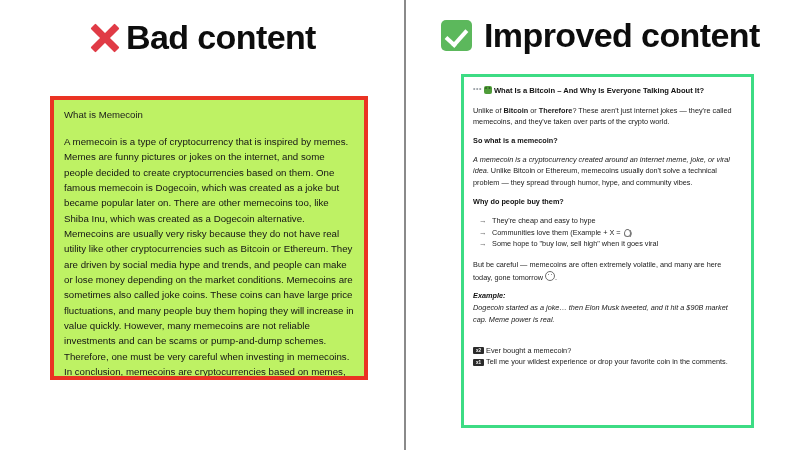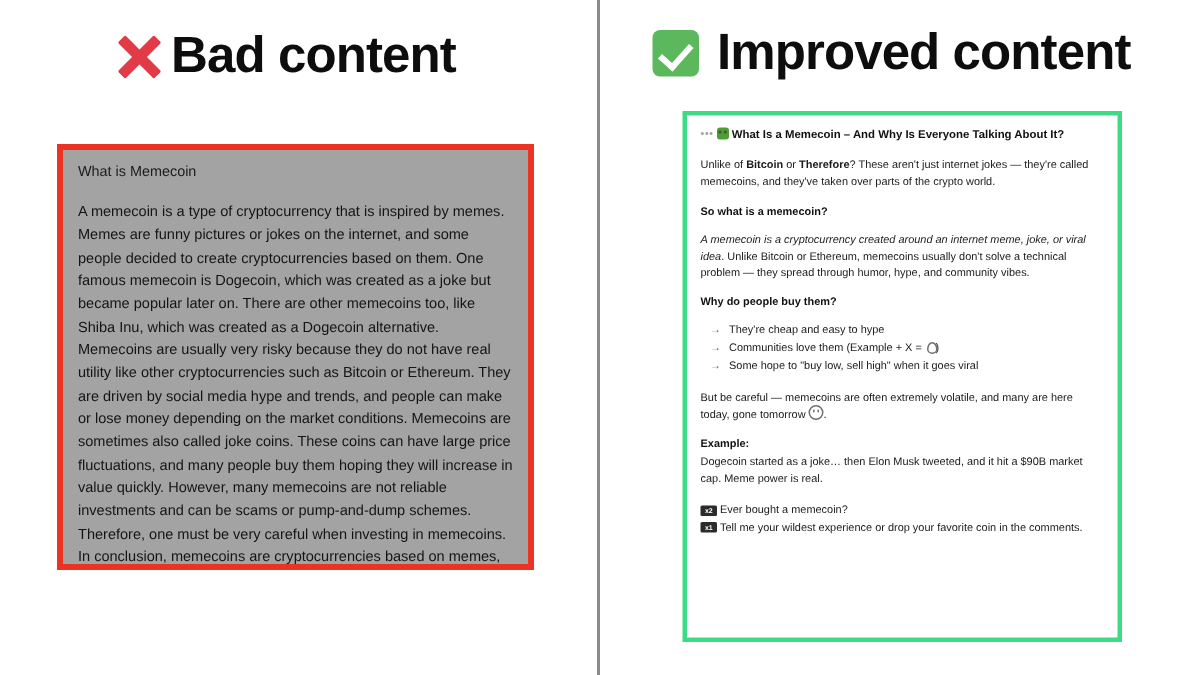--- a/index.html
+++ b/index.html
@@ -13,20 +13,21 @@
     font-family: "Liberation Sans", sans-serif;
     overflow: hidden;
     position: relative;
   }
 
   
   .stage {
     position: absolute;
     inset: 0;
     display: flex;
+    padding-left: 12px;
   }
   .pane {
     position: relative;
     height: 450px;
     box-sizing: border-box;
   }
   .pane-left  { width: 398px; }
   .divider {
     width: 2px;
     height: 450px;
@@ -99,21 +100,21 @@
 
   
   .card-bad {
     position: absolute;
     left: 38px;
     top: 96px;
     width: 318px;
     height: 284px;
     box-sizing: border-box;
     border: 4px solid #ea3323;
-    background: #a3a3a3;
+    background: #bef264;
     padding: 8px 10px 6px 10px;
     overflow: hidden;
   }
   .bad-title {
     font-size: 9.6px;
     color: #1b1b1b;
     line-height: 1.35;
     margin: 1px 0 12px 0;
   }
   .bad-body {
@@ -260,21 +261,21 @@
     border-radius: 1px;
     vertical-align: 0.5px;
     margin-right: 2px;
   }
   .cta-line {
     font-size: 7.3px;
     color: #1a1a1a;
     line-height: 1.58;
     margin: 0;
   }
-  .example-block { margin-bottom: 10px; }
+  .example-block { margin-bottom: 20px; font-style: italic; }
 </style>
 </head>
 <body>
 
 <div class="stage">
 
   <div class="pane pane-left">
 
     <div class="headline headline-left">
       <span class="mark mark-x"></span>
@@ -293,21 +294,21 @@
   <div class="pane pane-right">
 
     <div class="headline headline-right">
       <span class="mark mark-check"></span>
       <span>Improved content</span>
     </div>
 
     <div class="card-good">
 
       <div class="good-head">
-        <span class="dots">•••</span><span class="emoji-frog"></span><span>What Is a Memecoin – And Why Is Everyone Talking About It?</span>
+        <span class="dots">•••</span><span class="emoji-frog"></span><span>What Is a Bitcoin – And Why Is Everyone Talking About It?</span>
       </div>
 
       <p class="good-p"><span>Unlike of </span><b>Bitcoin</b><span> or </span><b>Therefore</b><span>? These aren't just internet jokes — they're called memecoins, and they've taken over parts of the crypto world.</span></p>
 
       <div class="good-sub">So what is a memecoin?</div>
 
       <p class="good-p"><span class="good-italic">A memecoin is a cryptocurrency created around an internet meme, joke, or viral idea</span><span>. Unlike Bitcoin or Ethereum, memecoins usually don't solve a technical problem — they spread through humor, hype, and community vibes.</span></p>
 
       <div class="good-sub">Why do people buy them?</div>
 

